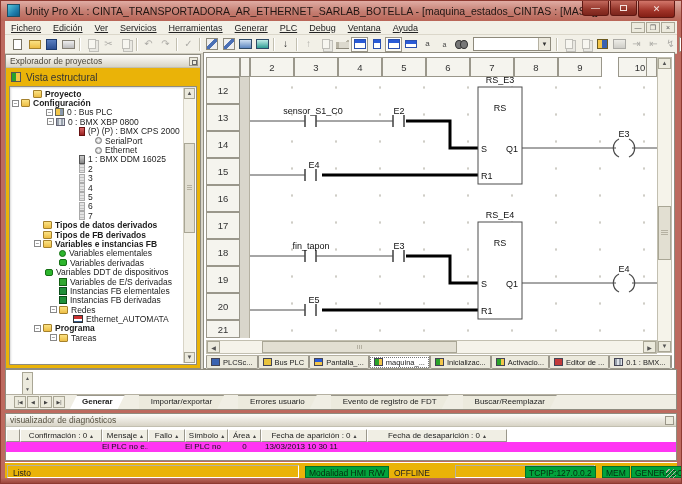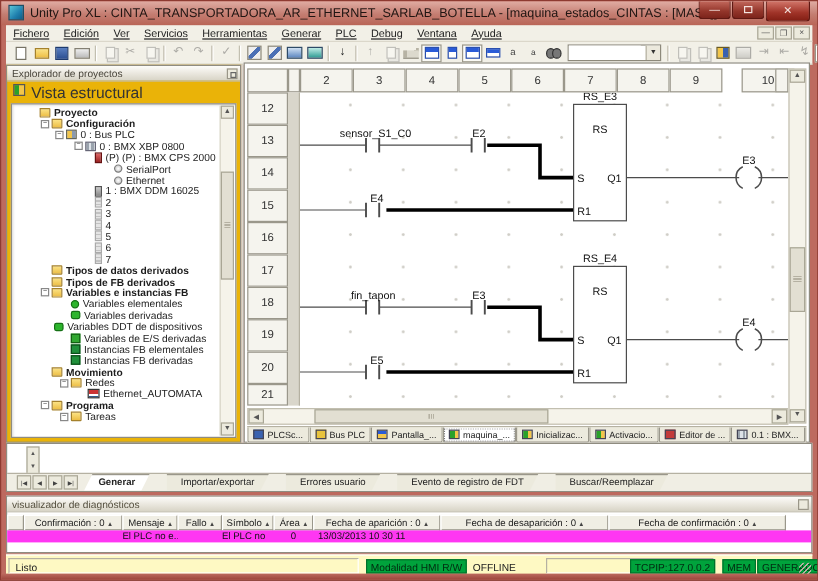--- a/index.html
+++ b/index.html
@@ -57,21 +57,21 @@
   .combo{width:78px;height:14px;background:#fff;border:1px solid #8d897b;margin:0 3px;position:relative;flex:none;}
   .combo input{position:absolute;inset:0;border:none;outline:none;font-size:8px;width:60px;}
   .combo .drop{position:absolute;right:0;top:0;bottom:0;width:12px;background:#ece9dd;border-left:1px solid #b5b1a2;
     font-size:6px;color:#333;display:flex;align-items:center;justify-content:center;}
   
   .explorer{position:absolute;left:4px;top:53px;width:196px;height:315px;background:#eab308;border:1px solid #8f8c80;}
   .exphdr{position:absolute;left:0;right:0;top:0;height:13px;background:linear-gradient(#fdfcf9,#d8d4c6);
     border-bottom:1px solid #c2bfb0;font-size:8.5px;color:#4a463c;padding:1px 4px;}
   .exphdr .hbtn{position:absolute;right:2px;top:2px;width:9px;height:9px;border:1px solid #9a9688;background:#eceadd;}
   .exphdr .hbtn::before{content:"";position:absolute;left:2px;top:2px;width:3px;height:3px;border:1px solid #666;}
-  .viewrow{position:absolute;left:2px;top:15px;height:14px;display:flex;align-items:flex-start;font-size:13px;color:#333;}
+  .viewrow{position:absolute;left:2px;top:15px;height:14px;display:flex;align-items:center;font-size:10px;color:#333;}
   .viewico{width:10px;height:10px;margin:0 5px 0 3px;background:linear-gradient(90deg,#2aa12a 0 4px,#f3c64a 4px);
     border:1px solid #555;}
   .treebox{position:absolute;left:3px;right:3px;top:31px;bottom:3px;background:#fff;border:1px solid #8f8c80;
     box-shadow:inset 1px 1px 2px rgba(0,0,0,.15);overflow:hidden;}
   .tree{position:absolute;left:2px;top:2px;right:14px;bottom:0;overflow:hidden;}
   .trow{display:flex;align-items:center;height:9.4px;font-size:8.5px;color:#1d1d1d;white-space:nowrap;}
   .trow .exp{width:7px;height:7px;border:1px solid #888;background:#fff;color:#333;font-size:6px;line-height:5px;
     text-align:center;margin-right:2px;flex:none;}
   .trow .noexp{width:9px;flex:none;}
   .ti{width:9px;height:8px;margin-right:3px;flex:none;}
@@ -137,21 +137,21 @@
   .dhdr .hbtn2{position:absolute;right:2px;top:2px;width:9px;height:9px;border:1px solid #9a9688;background:#eceadd;}
   .dthead{position:absolute;left:0;right:0;top:15px;height:13px;display:flex;}
   .dth{height:13px;background:#f0eee4;border:1px solid #fff;border-right-color:#9a978b;border-bottom-color:#9a978b;
     font-size:8px;color:#222;display:flex;align-items:center;justify-content:center;white-space:nowrap;overflow:hidden;flex:none;}
   .dth::after{content:"▴";font-size:6px;margin-left:3px;color:#444;}
   .dth.noarrow::after{content:"";}
   .drow{position:absolute;left:0;right:0;top:28px;height:10px;background:#ff36f3;display:flex;
     font-size:8px;color:#111;}
   .dcell{height:10px;white-space:nowrap;overflow:hidden;flex:none;padding-top:0px;}
   
-  .statusbar{position:absolute;left:4px;right:4px;top:461px;height:18px;background:#fef9c3;
+  .statusbar{position:absolute;left:4px;right:4px;top:461px;height:18px;background:#eab308;
     border-top:1px solid #fff;font-size:8.5px;color:#222;}
   .scell{position:absolute;top:2px;bottom:2px;border:1px solid #b5b1a2;border-bottom-color:#fff;border-right-color:#fff;}
   .badge{position:absolute;top:3px;height:12px;background:#00a33c;border:1px solid #00702a;color:#002b10;
     font-size:8.5px;padding:1px 3px;white-space:nowrap;}
   .sgrip{position:absolute;right:1px;bottom:1px;width:10px;height:10px;
     background:repeating-linear-gradient(135deg,transparent 0 2px,#b5b1a2 2px 3px);}
   .splitter{position:absolute;left:200px;top:53px;width:2px;height:315px;background:#d9d6cb;}
   .frame-bottom{position:absolute;left:0;right:0;bottom:0;height:5px;background:linear-gradient(#bd6a5f,#9c463c);}
 </style>
 </head>
@@ -312,31 +312,31 @@
       <span class="viewico"></span>
       <span>Vista estructural</span>
     </div>
     <div class="treebox">
       <div class="tree">
         <div class="trow" style="padding-left:12px">
             <span class="noexp"></span>
             <span class="ti ic-folder"></span>
             <span class="b">Proyecto</span>
           </div>
-        <div class="trow" style="padding-left:22px">
+        <div class="trow" style="">
             <span class="exp">−</span>
             <span class="ti ic-folder"></span>
             <span class="b">Configuración</span>
           </div>
         <div class="trow" style="padding-left:34px">
             <span class="exp">−</span>
             <span class="ti ic-bus"></span>
             <span>0 : Bus PLC</span>
           </div>
-        <div class="trow" style="padding-left:50px">
+        <div class="trow" style="padding-left:35px">
             <span class="exp">−</span>
             <span class="ti ic-rack"></span>
             <span>0 : BMX XBP 0800</span>
           </div>
         <div class="trow" style="padding-left:58px">
             <span class="noexp"></span>
             <span class="ti ic-modred"></span>
             <span>(P) (P) : BMX CPS 2000</span>
           </div>
         <div class="trow" style="padding-left:74px">
@@ -421,25 +421,20 @@
           </div>
         <div class="trow" style="padding-left:38px">
             <span class="noexp"></span>
             <span class="ti ic-fb"></span>
             <span>Instancias FB elementales</span>
           </div>
         <div class="trow" style="padding-left:38px">
             <span class="noexp"></span>
             <span class="ti ic-fb"></span>
             <span>Instancias FB derivadas</span>
-          </div>
-        <div class="trow" style="padding-left:22px">
-            <span class="noexp"></span>
-            <span class="ti ic-folder"></span>
-            <span class="b">Movimiento</span>
           </div>
         <div class="trow" style="padding-left:38px">
             <span class="exp">−</span>
             <span class="ti ic-folder"></span>
             <span>Redes</span>
           </div>
         <div class="trow" style="padding-left:52px">
             <span class="noexp"></span>
             <span class="ti ic-net"></span>
             <span>Ethernet_AUTOMATA</span>
@@ -614,21 +609,20 @@
     </div>
     <div class="dthead">
       <span class="dth noarrow" style="width:14px"></span>
       <span class="dth" style="width:82px">Confirmación : 0</span>
       <span class="dth" style="width:46px">Mensaje</span>
       <span class="dth" style="width:37px">Fallo</span>
       <span class="dth" style="width:43px">Símbolo</span>
       <span class="dth" style="width:33px">Área</span>
       <span class="dth" style="width:106px">Fecha de aparición : 0</span>
       <span class="dth" style="width:140px">Fecha de desaparición : 0</span>
-      <span class="dth" style="width:148px">Fecha de confirmación : 0</span>
     </div>
     <div class="drow">
       <span class="dcell" style="width:14px"></span>
       <span class="dcell" style="width:82px;text-align:right"></span>
       <span class="dcell" style="width:46px">El PLC no e...</span>
       <span class="dcell" style="width:37px"></span>
       <span class="dcell" style="width:43px">El PLC no</span>
       <span class="dcell" style="width:33px;text-align:center">0</span>
       <span class="dcell" style="width:127px;padding-left:4px">13/03/2013 10 30 11</span>
       <span class="dcell" style="width:140px"></span>

